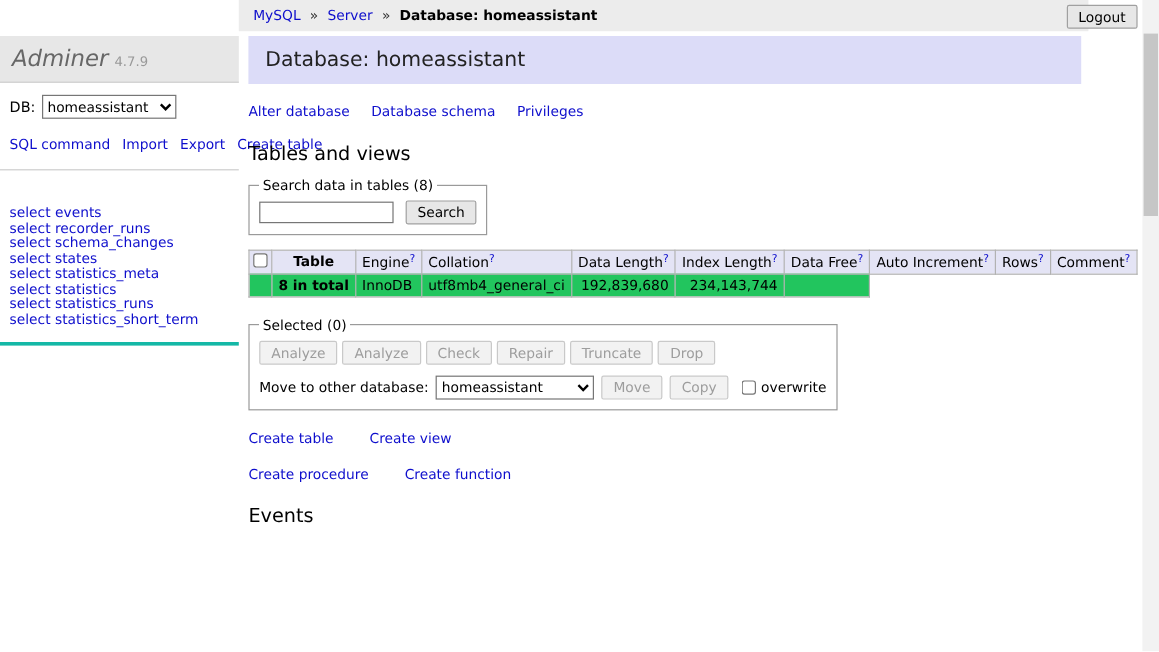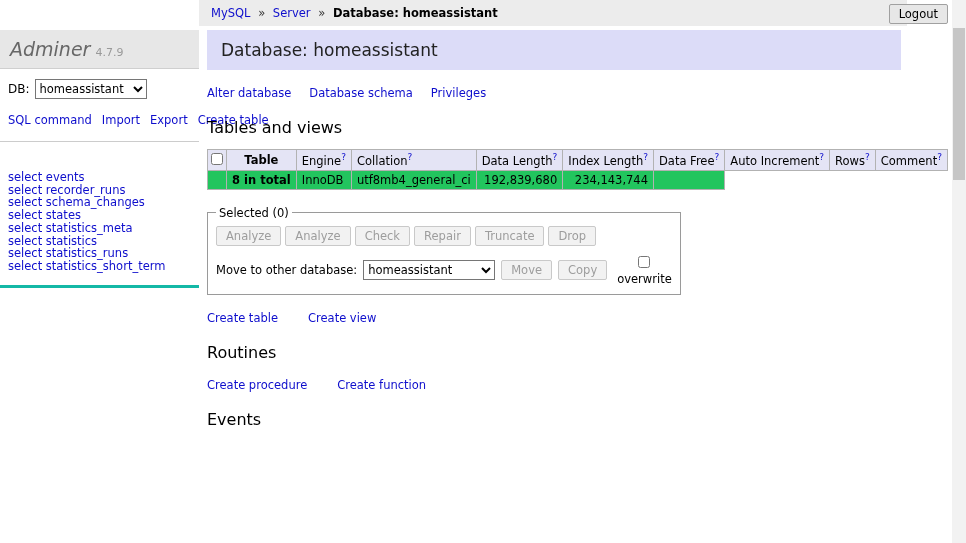--- a/index.html
+++ b/index.html
@@ -66,21 +66,21 @@
   td.c-plain { white-space:nowrap; }
   tr.total-row td { background:#22c55e; }
   .total-label { font-weight:bold; white-space:nowrap; }
   td.num-black { text-align:right; color:#000; white-space:nowrap; }
   input[type=checkbox] { width:12px; height:12px; margin:1px; }
 
   .selected-fs { margin-top:16px; }
   .action-row button { margin-right:4px; }
   .move-row { margin-top:9px; display:flex; align-items:center; gap:6px; font-size:11.5px; }
   .move-select { width:132px; height:20px; font-size:11.5px; border:1px solid #767676; background:#fff; }
-  .overwrite-wrap { display:flex; align-items:center; gap:3px; margin-left:4px;flex-direction:column; }
+  .overwrite-wrap { display:flex; align-items:center; gap:3px; margin-left:4px; }
 
   .create-links { margin-top:16px; }
   .create-links a { margin-right:30px; font-size:11.5px; }
 
   
   .vscroll { position:absolute; right:0; top:0; width:14px; height:100%; background:#f2f2f2; }
   .vthumb { position:absolute; left:1px; width:12px; top:28px; height:152px; background:#c6c6c6; }
 </style>
 </head>
 <body>
@@ -128,20 +128,25 @@
 
   <main class="main">
     <h2 class="banner">Database: homeassistant</h2>
 
     <div class="nav-links">
       <a>Alter database</a><a>Database schema</a><a>Privileges</a>
     </div>
 
     <h3 class="section">Tables and views</h3>
 
+    <fieldset class="search-fs">
+      <legend>Search data in tables (8)</legend>
+      <input type="text" class="search-input" value="" style="">
+      <button class="btn search-btn">Search</button>
+    </fieldset>
 
     <table class="tables-table">
       <thead>
         <tr>
           <th class="c-check">
             <input type="checkbox" style="">
           </th>
 
             <th><span>Table</span></th>
 
@@ -193,21 +198,20 @@
           <input type="checkbox" style="">
           <span>overwrite</span>
         </span>
       </div>
     </fieldset>
 
     <div class="create-links">
       <a>Create table</a><a>Create view</a>
     </div>
 
-    <h3 class="section">Routines</h3>
 
     <div class="create-links">
       <a>Create procedure</a><a>Create function</a>
     </div>
 
     <h3 class="section">Events</h3>
   </main>
 
   <div class="vscroll">
     <div class="vthumb"></div>

